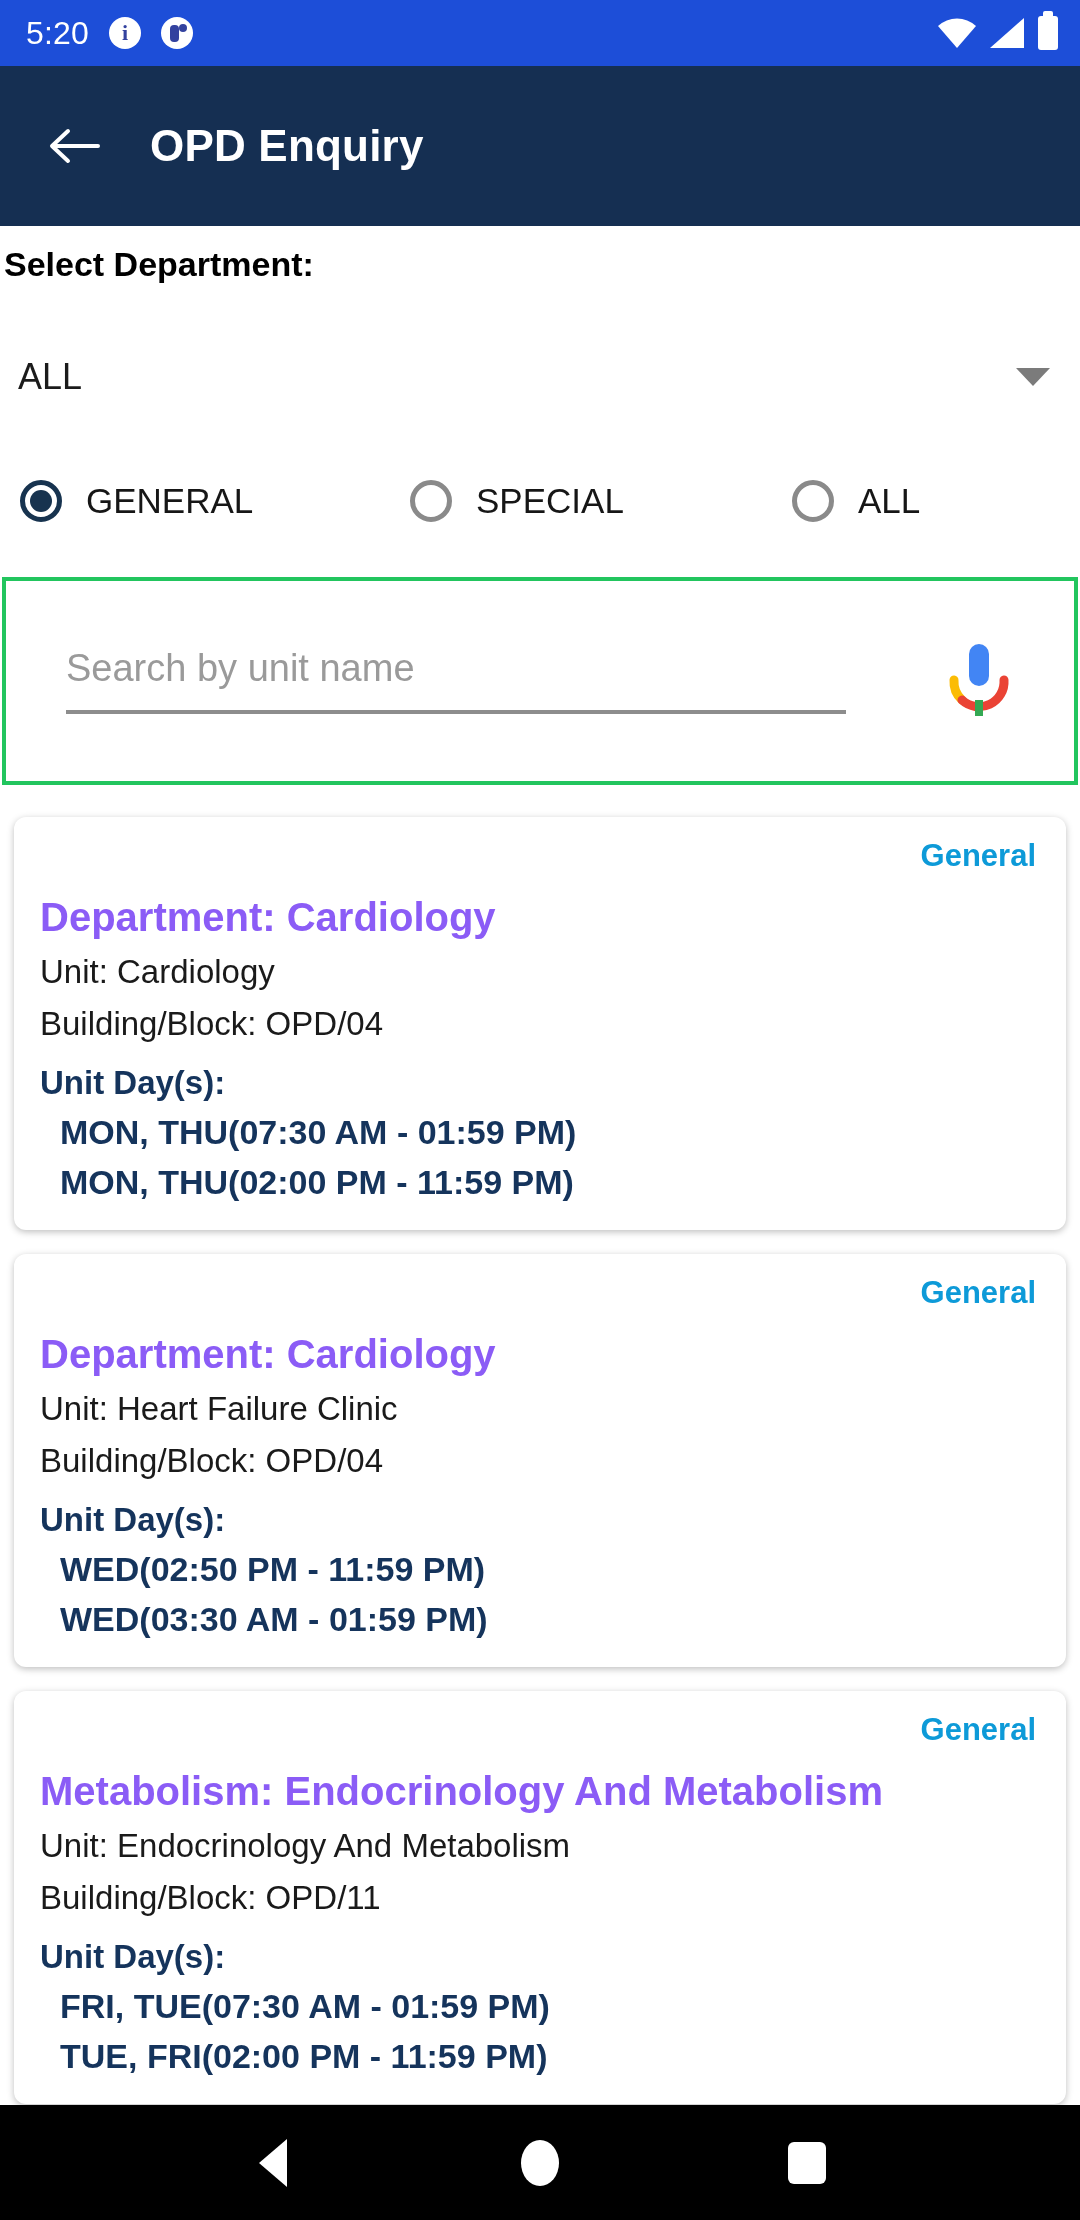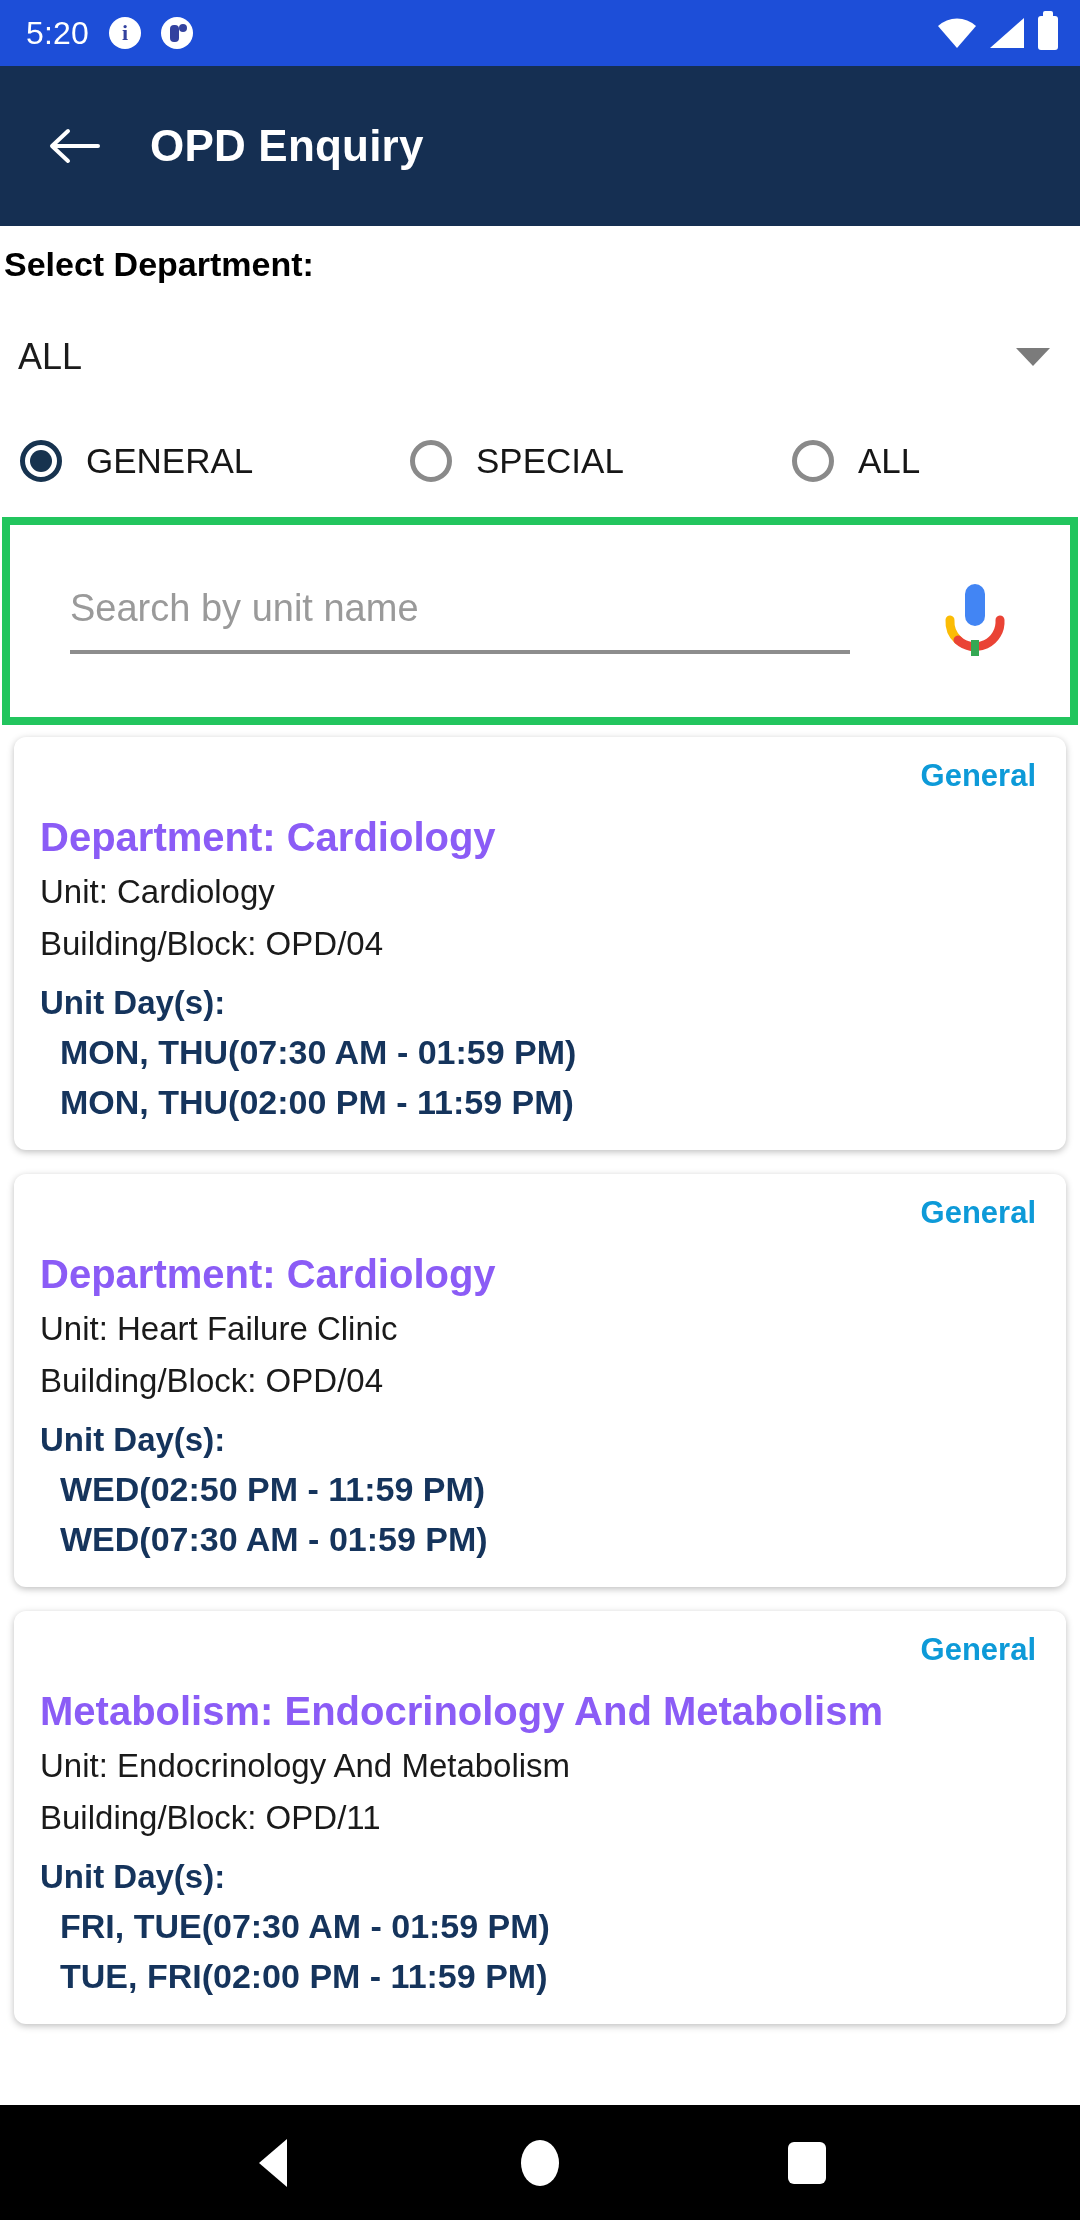--- a/index.html
+++ b/index.html
@@ -127,20 +127,21 @@
     letter-spacing: 0.2px;
   }
 
   
   .content {
     flex: 1 1 auto;
     display: flex;
     flex-direction: column;
     background: #ffffff;
     overflow: hidden;
+    gap: 20px;
   }
 
   .section-label {
     font-size: 34px;
     font-weight: bold;
     color: #000000;
     padding: 18px 0 0 4px;
     line-height: 1.2;
   }
 
@@ -204,21 +205,21 @@
   .radio-label {
     font-size: 35px;
     color: #161616;
     margin-left: 24px;
     white-space: nowrap;
   }
 
   
   .search-box {
     margin: 12px 2px 0 2px;
-    border: 8px solid #22c55e;
+    border: 4px solid #22c55e;
     height: 208px;
     display: flex;
     align-items: center;
     padding: 0 36px 0 60px;
     background: #ffffff;
   }
   .search-field {
     flex: 1 1 auto;
     max-width: 780px;
     display: flex;
@@ -420,21 +421,21 @@
         <div class="card-day">MON, THU(02:00 PM - 11:59 PM)</div>
       </div>
 
       <div class="card">
         <div class="card-badge">General</div>
         <div class="card-dept">Department: Cardiology</div>
         <div class="card-line">Unit: Heart Failure Clinic</div>
         <div class="card-line">Building/Block:  OPD/04</div>
         <div class="card-days-label">Unit Day(s):</div>
         <div class="card-day">WED(02:50 PM - 11:59 PM)</div>
-        <div class="card-day">WED(07:30 AM - 01:59 PM)</div>
+        <div class="card-day">WED(03:30 AM - 01:59 PM)</div>
       </div>
 
       <div class="card">
         <div class="card-badge">General</div>
         <div class="card-dept">Metabolism: Endocrinology And Metabolism</div>
         <div class="card-line">Unit: Endocrinology And Metabolism</div>
         <div class="card-line">Building/Block:  OPD/11</div>
         <div class="card-days-label">Unit Day(s):</div>
         <div class="card-day">FRI, TUE(07:30 AM - 01:59 PM)</div>
         <div class="card-day">TUE, FRI(02:00 PM - 11:59 PM)</div>

